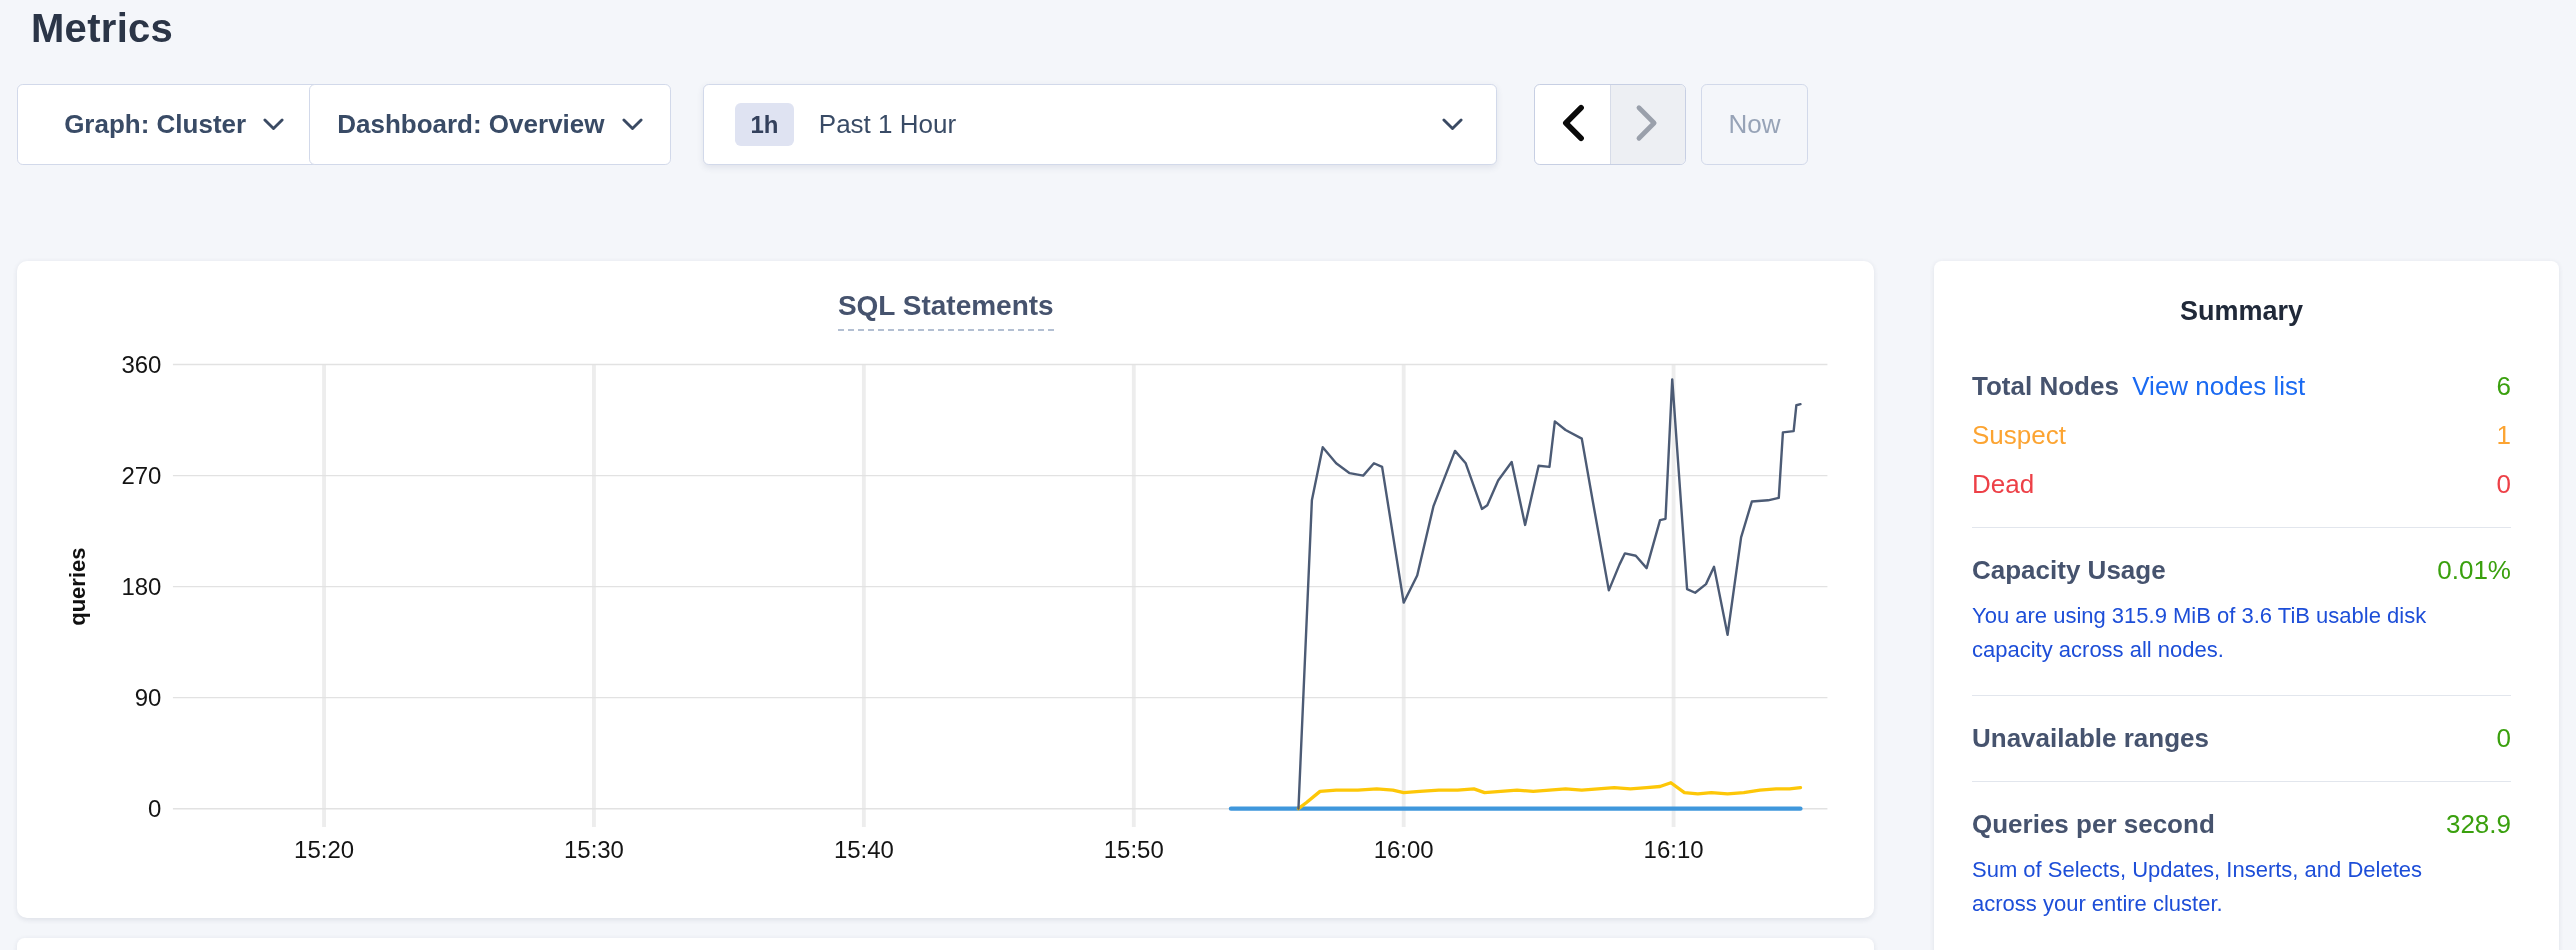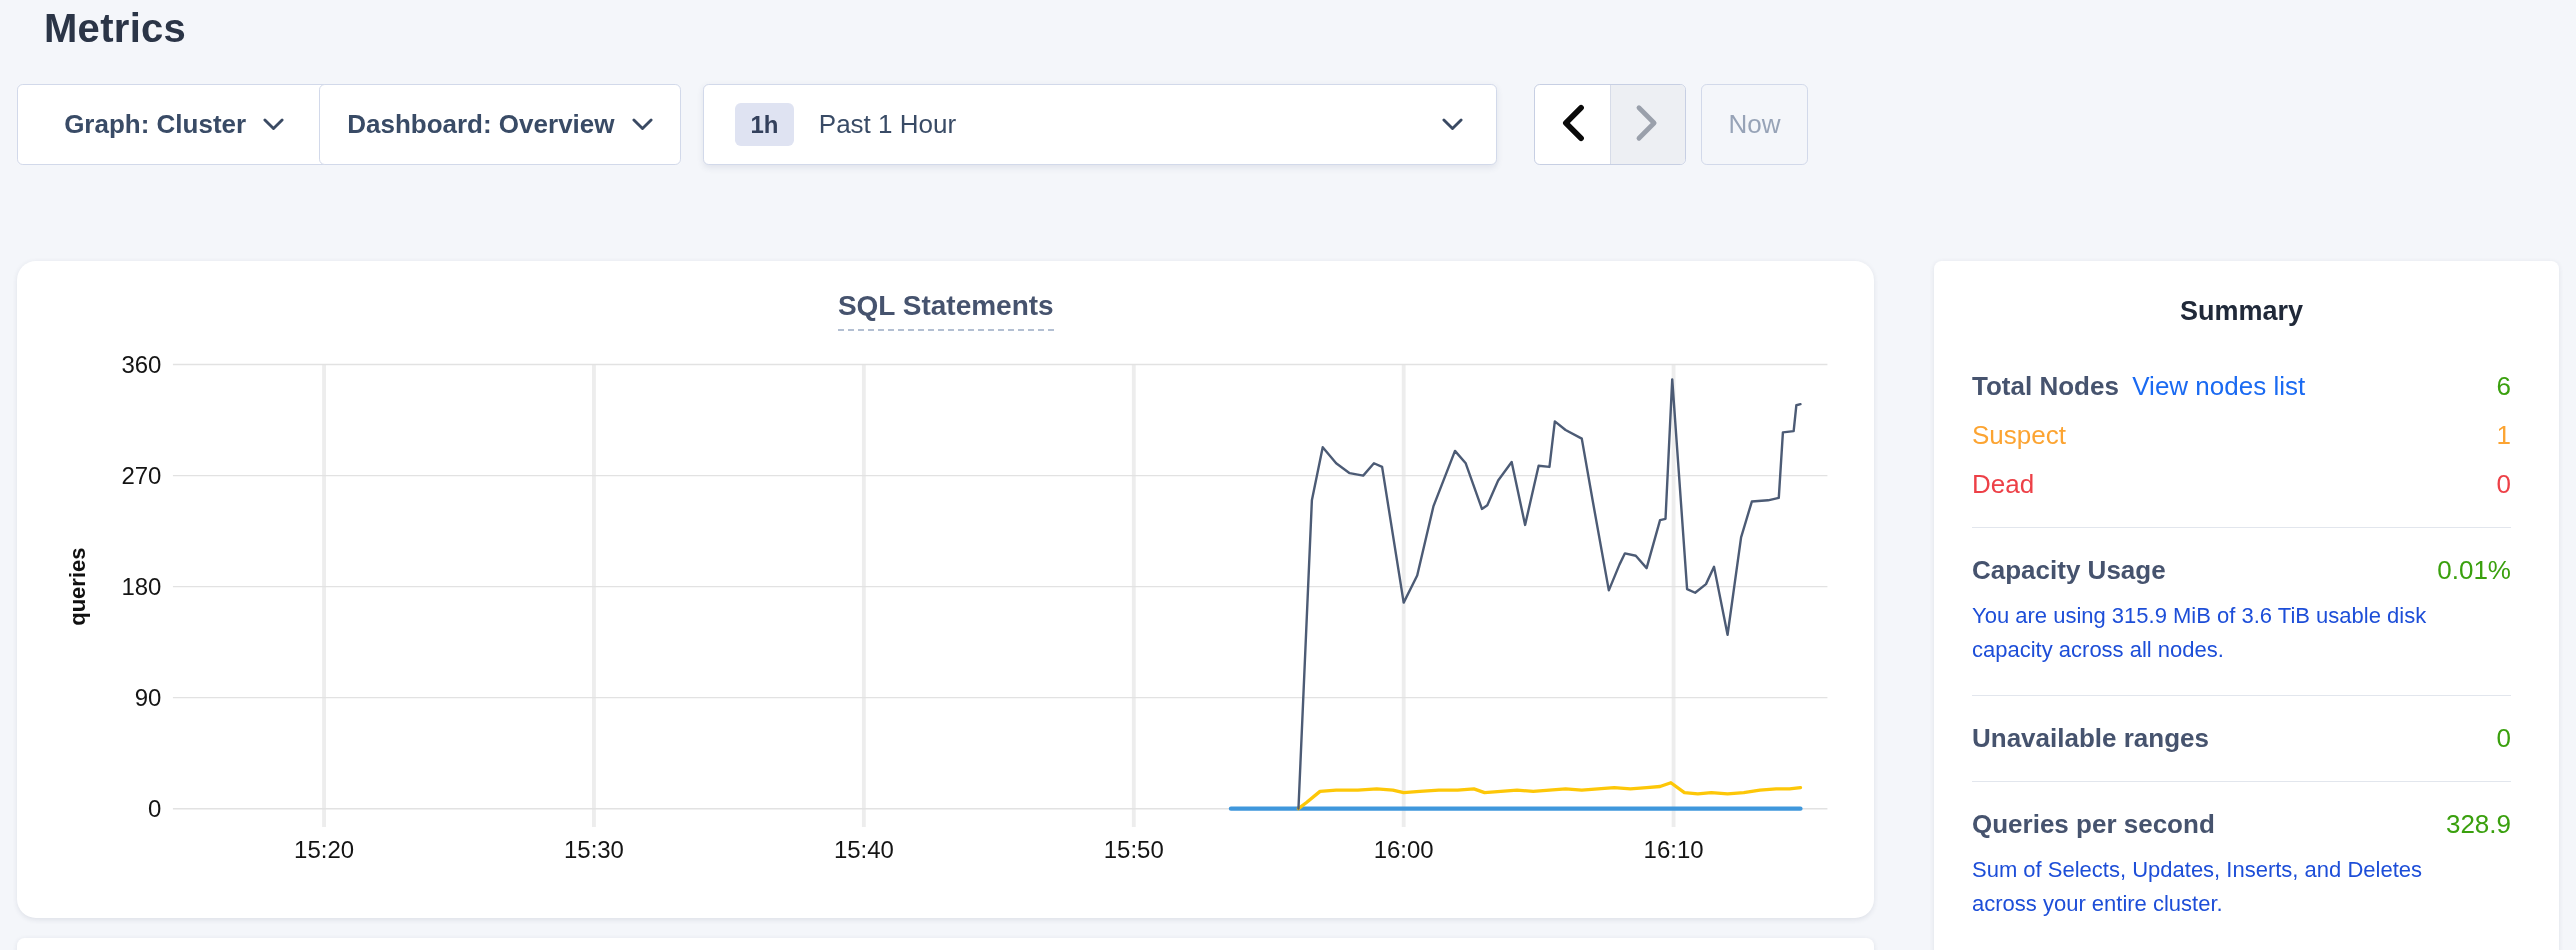--- a/index.html
+++ b/index.html
@@ -4,33 +4,33 @@
 <style>
   * { margin:0; padding:0; box-sizing:border-box; }
   html,body { width:2576px; height:950px; overflow:hidden; }
   body {
     position:relative;
     background:#f4f6fa;
     font-family:"Liberation Sans","DejaVu Sans",sans-serif;
     color:#394b66;
   }
   .page-title {
-    position:absolute; left:44px; top:5.8px;
+    position:absolute; left:31px; top:5.8px;
     font-size:40px; font-weight:600; color:#2b3547; letter-spacing:0.3px;
   }
   
   .ctl {
     position:absolute; top:84px; height:81px;
     background:#fff; border:1px solid #d2d9ea; border-radius:5.8px;
     display:flex; align-items:center; justify-content:center;
     font-size:26px; font-weight:700; color:#394b66; cursor:pointer;
   }
   .ctl .chev { margin-left:17.3px; display:inline-flex; }
   #graph-dd  { left:17.3px;  width:314px; }
-  #dash-dd   { left:319px; width:362px; }
+  #dash-dd   { left:309px; width:362px; }
   #time-dd   {
     left:703px; width:794px; justify-content:flex-start;
     box-shadow:0 2.9px 6.7px rgba(60,70,110,.10);
     font-weight:500;
   }
   .time-badge {
     margin:0 25px 0 31px; padding:7.7px 15.4px;
     background:#dfe3f2; border-radius:5.8px;
     font-size:24px; font-weight:700; color:#33405c;text-align:center;
   }
@@ -42,21 +42,21 @@
   }
   .pager-half { flex:1; display:flex; align-items:center; justify-content:center; cursor:pointer; }
   .pager-half.next { background:#edeff3; border-left:1px solid #d7dce8; }
   #now-btn {
     left:1701px; width:107px; background:transparent;
     font-weight:500; color:#97a3b7; justify-content:center;
   }
   
   .chart-card {
     position:absolute; left:17.3px; top:261px; width:1857px; height:657px;
-    background:#fff; border-radius:19px;
+    background:#fff; border-radius:10px;
     box-shadow:0 1.9px 5.8px rgba(40,50,80,.10);
   }
   .chart-title {
     position:absolute; top:29px; left:0; right:0; text-align:center;
     pointer-events:none;
   }
   .chart-title span {
     display:inline-block; font-size:28px; font-weight:700; color:#46536e;
     border-bottom:2.9px dashed #b3bfd2; padding-bottom:6.7px; pointer-events:auto; cursor:help;
   }

